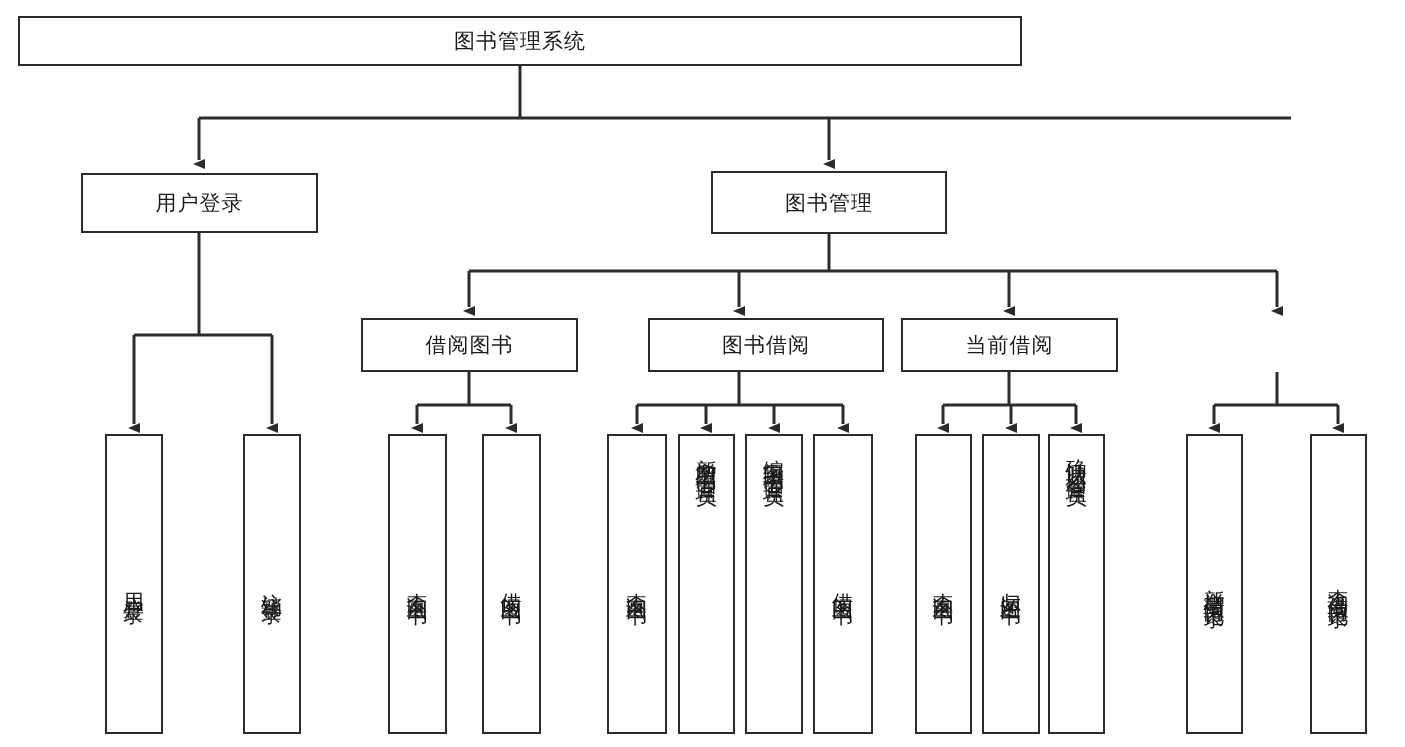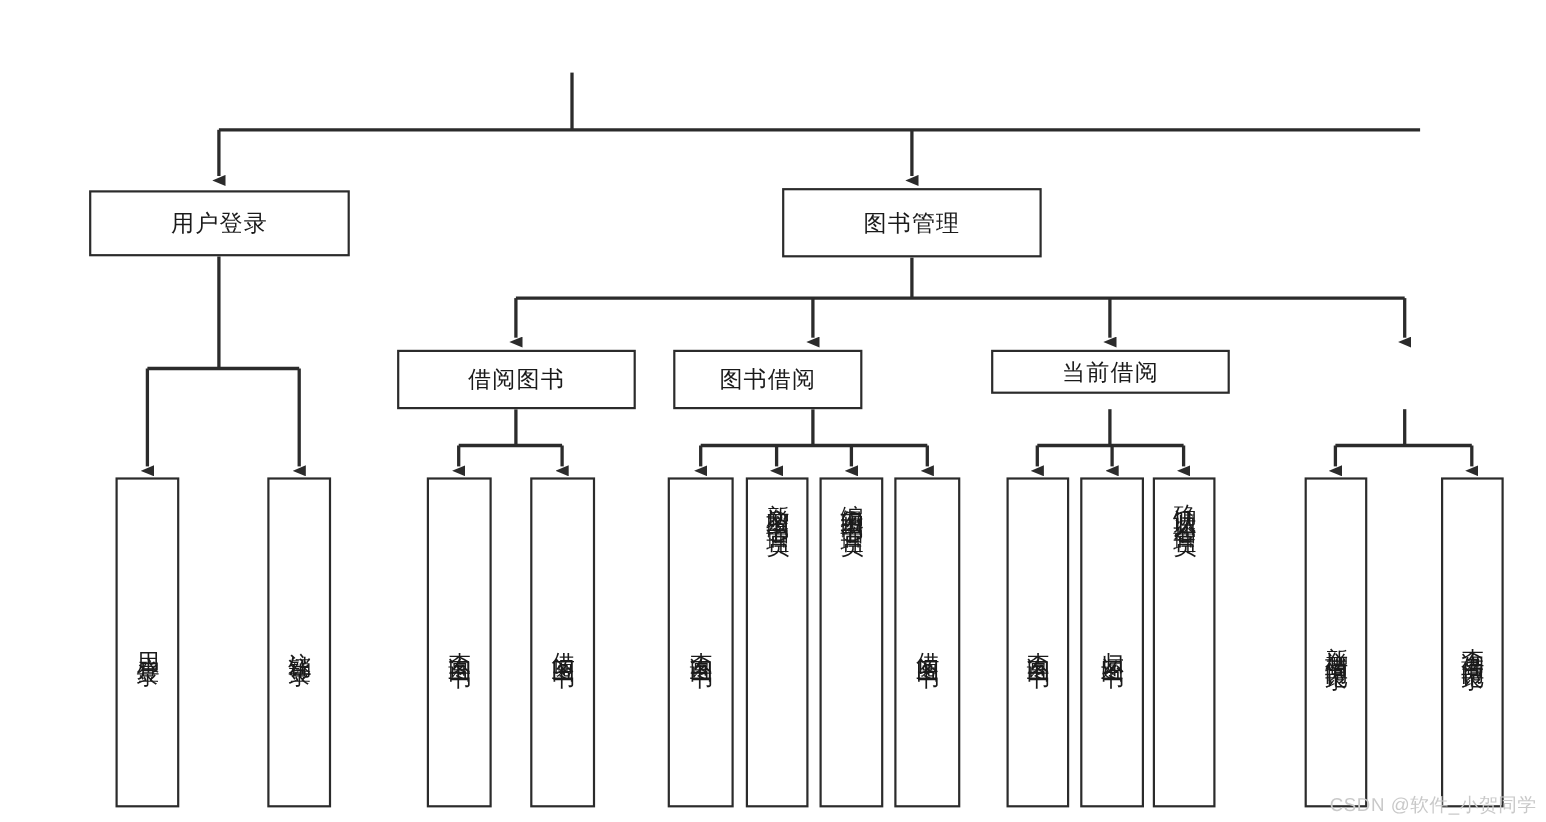--- a/index.html
+++ b/index.html
@@ -67,35 +67,38 @@
       <path d="M1011,405 L1011,424" marker-end="url(#ar)"></path>
       <path d="M1076,405 L1076,424" marker-end="url(#ar)"></path>
 
       <path d="M1277,372 L1277,405"></path>
       <path d="M1214,405 L1338,405"></path>
       <path d="M1214,405 L1214,424" marker-end="url(#ar)"></path>
       <path d="M1338,405 L1338,424" marker-end="url(#ar)"></path>
     </g>
   </svg>
 
+  <div class="node h" style="left:18px;top:16px;width:1004px;height:50px;">
+    <span>图书管理系统</span>
+  </div>
 
   <div class="node h" style="left:81px;top:173px;width:237px;height:60px;">
     <span>用户登录</span>
   </div>
   <div class="node h" style="left:711px;top:171px;width:236px;height:63px;">
     <span>图书管理</span>
   </div>
 
   <div class="node h" style="left:361px;top:318px;width:217px;height:54px;">
     <span>借阅图书</span>
   </div>
-  <div class="node h" style="left:612px;top:318px;width:172px;height:54px;justify-content:center;">
+  <div class="node h" style="left:648px;top:318px;width:236px;height:54px;justify-content:center;">
     <span>图书借阅</span>
   </div>
-  <div class="node h" style="left:901px;top:318px;width:217px;height:40px;">
+  <div class="node h" style="left:901px;top:318px;width:217px;height:54px;">
     <span>当前借阅</span>
   </div>
 
   <div class="node v mid" style="left:105px;top:434px;width:58px;height:300px;">
     <span class="vt">用户登录</span>
   </div>
   <div class="node v mid" style="left:243px;top:434px;width:58px;height:300px;">
     <span class="vt">注销登录</span>
   </div>
 
@@ -129,14 +132,13 @@
     <span class="vt">确认归还（管理员）</span>
   </div>
 
   <div class="node v mid" style="left:1186px;top:434px;width:57px;height:300px;">
     <span class="vt">新增借阅记录</span>
   </div>
   <div class="node v mid" style="left:1310px;top:434px;width:57px;height:300px;">
     <span class="vt">查询借阅记录</span>
   </div>
 
-  <div class="watermark">CSDN @软件_小贺同学</div>
 </div>
 
 </body></html>

